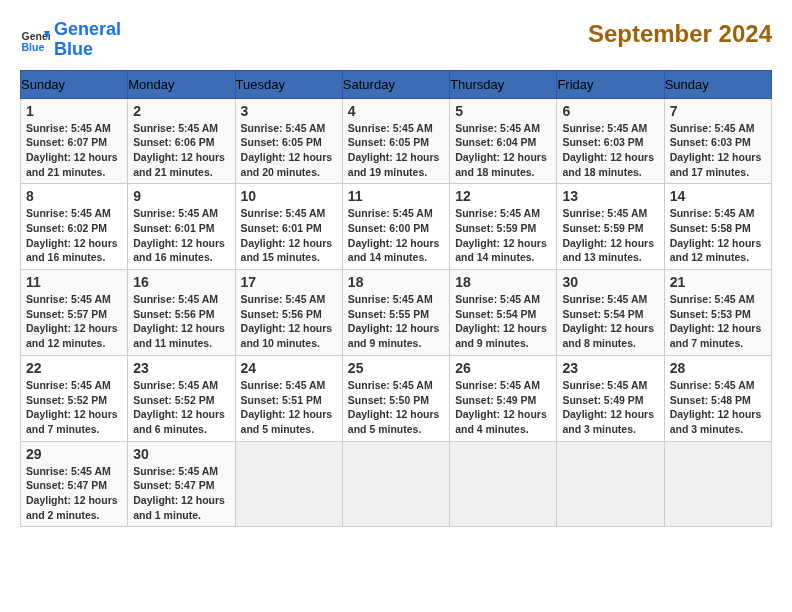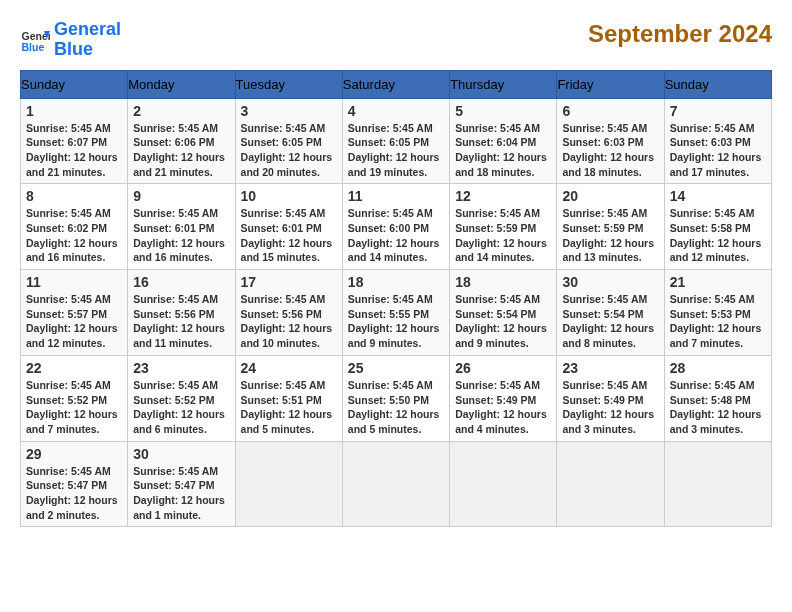--- a/index.html
+++ b/index.html
@@ -216,21 +216,21 @@
       </td>
         <td>
         <span class="day-number">12</span>
         <div class="day-info">
           Sunrise: 5:45 AM<br>
           Sunset: 5:59 PM<br>
           Daylight: 12 hours and 14 minutes.
         </div>
       </td>
         <td>
-        <span class="day-number">20</span>
+        <span class="day-number">13</span>
         <div class="day-info">
           Sunrise: 5:45 AM<br>
           Sunset: 5:59 PM<br>
           Daylight: 12 hours and 13 minutes.
         </div>
       </td>
         <td>
         <span class="day-number">14</span>
         <div class="day-info">
           Sunrise: 5:45 AM<br>

